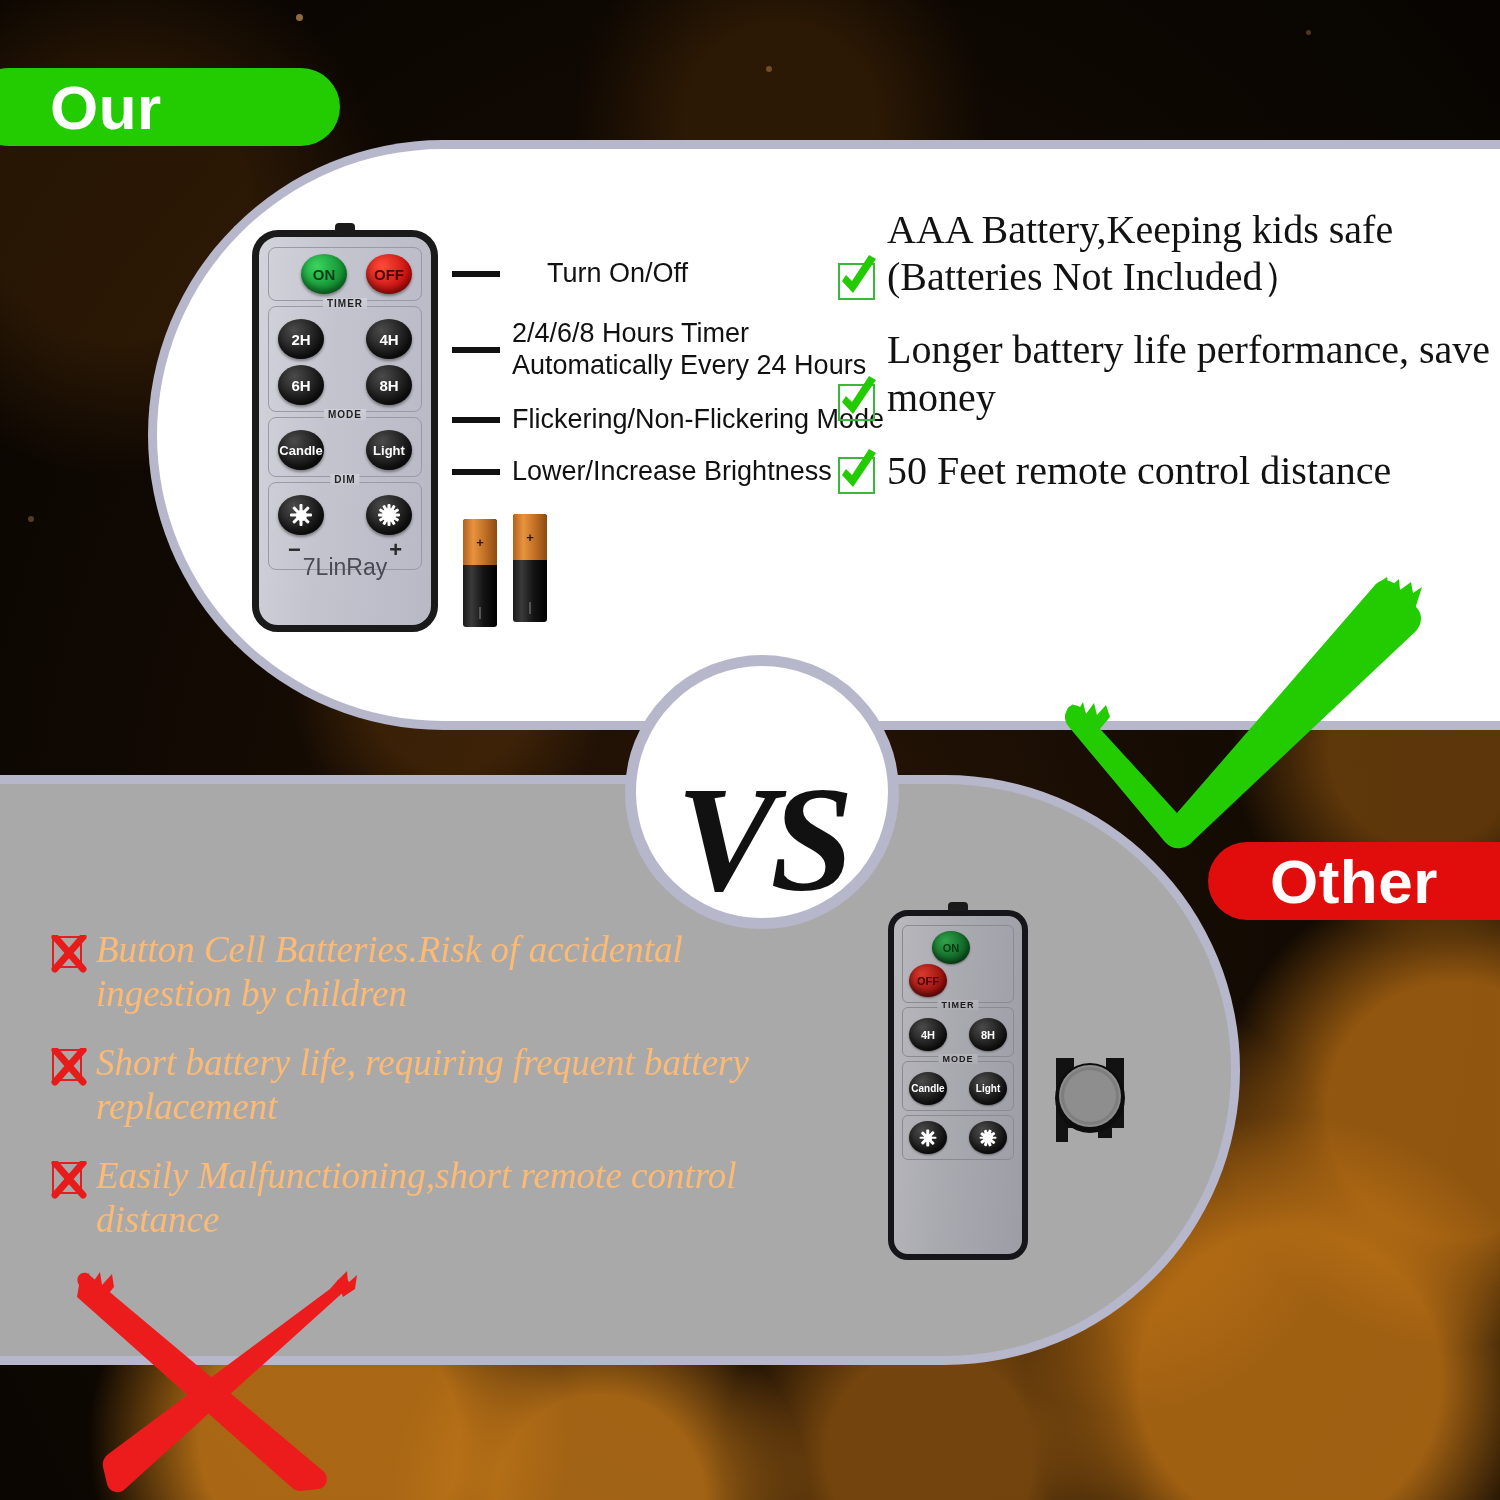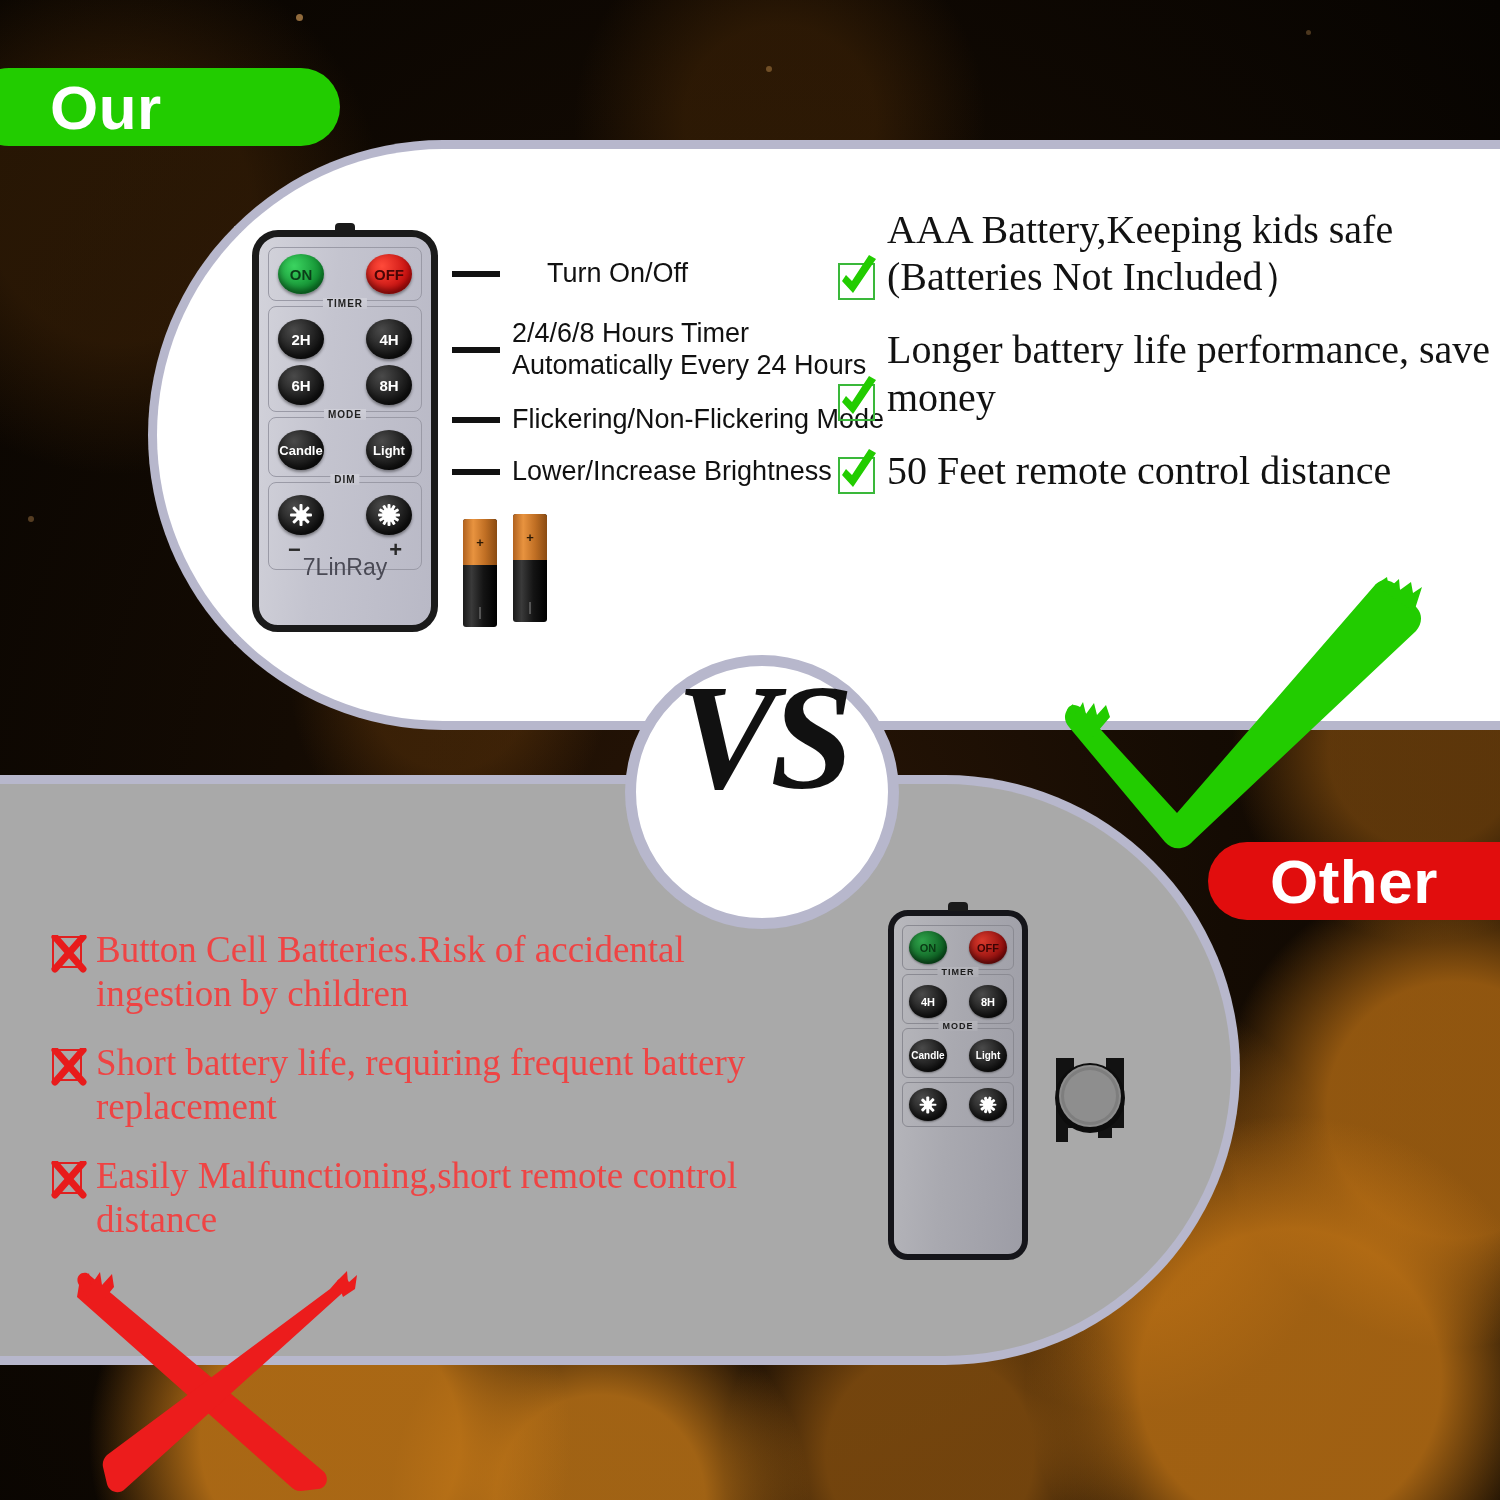--- a/index.html
+++ b/index.html
@@ -41,21 +41,21 @@
   .badge{position:absolute;display:flex;align-items:center;
     font-weight:bold;color:#fff;letter-spacing:.5px;}
   .badge-our{left:-30px;top:68px;width:290px;height:78px;
     background:#22cc00;border-radius:40px;padding-left:80px;font-size:62px;}
   .badge-other{left:1208px;top:842px;width:320px;height:78px;
     background:#e10d0d;border-radius:40px;padding-left:62px;font-size:62px;}
 
   
   .vs{position:absolute;left:625px;top:655px;width:252px;height:252px;
     border-radius:50%;background:#fff;border:11px solid #b7b7cc;
-    display:flex;align-items:flex-start;justify-content:center;z-index:40;}
+    display:flex;align-items:flex-end;justify-content:center;z-index:40;}
   .vs span{font-family:"Liberation Serif",serif;font-size:150px;
     font-weight:bold;font-style:italic;color:#111;letter-spacing:-6px;
     line-height:1;transform:translateY(-4px);}
 
   
   .remote{position:absolute;box-sizing:border-box;
     background:linear-gradient(95deg,#d3d3db 0%,#c4c4cf 40%,#b9b9c6 100%);
     border:7px solid #1a1a1a;border-radius:26px;}
   .remote-our{left:252px;top:230px;width:186px;height:402px;padding:10px 9px;}
   .nub{position:absolute;left:50%;top:-14px;transform:translateX(-50%);
@@ -63,21 +63,21 @@
   .grp{position:relative;box-sizing:border-box;border:1px solid #9a9aa6;
     border-radius:8px;margin-bottom:5px;display:flex;flex-wrap:wrap;
     justify-content:space-between;align-items:center;padding:6px 9px;}
   .grp-label{position:absolute;left:50%;top:-9px;transform:translateX(-50%);
     background:linear-gradient(#cfcfd8,#c6c6d0);padding:0 4px;font-size:10px;
     font-weight:bold;color:#222;letter-spacing:1px;}
   .btn{width:46px;height:40px;border-radius:50%;display:flex;
     align-items:center;justify-content:center;color:#fff;
     font-size:15px;font-weight:bold;
     box-shadow:inset 0 -4px 7px rgba(0,0,0,.45), 0 2px 3px rgba(0,0,0,.4);}
-  .btn-on{background:radial-gradient(circle at 35% 30%,#3bd460,#0f8a2e 70%);color:#0b3d18;}
+  .btn-on{background:radial-gradient(circle at 35% 30%,#3bd460,#0f8a2e 70%);color:#0b3d18;margin-left:23px;}
   .btn-off{background:radial-gradient(circle at 35% 30%,#ff4a3a,#c40d0d 70%);color:#4a0505;}
   .btn-dark{background:radial-gradient(circle at 35% 28%,#4a4a4a,#101010 72%);}
   .btn-sm{font-size:13px;}
   .pm{width:100%;display:flex;justify-content:space-between;
     font-size:22px;font-weight:bold;color:#2a2a2a;padding:0 10px;
     box-sizing:border-box;margin-top:2px;}
   .brand{position:absolute;left:0;right:0;bottom:44px;text-align:center;
     font-size:23px;color:#4a4a55;font-weight:500;}
 
   
@@ -116,22 +116,22 @@
   .chk svg{position:absolute;left:-4px;top:-10px;}
   .ftext{font-family:"Liberation Serif",serif;font-size:40px;color:#121212;
     line-height:1.18;}
 
   
   .clist{position:absolute;left:52px;top:928px;width:760px;}
   .crow{display:flex;align-items:flex-start;margin-bottom:24px;}
   .xb{flex:none;width:30px;height:32px;margin:8px 14px 0 0;position:relative;
     border:2px solid #e02020;box-sizing:border-box;}
   .xb svg{position:absolute;left:-3px;top:-3px;}
-  .ctxt{font-family:"Liberation Serif",serif;font-size:37px;color:#ef4444;
-    line-height:1.2;}
+  .ctxt{font-family:"Liberation Serif",serif;font-size:37px;color:#fdba74;
+    line-height:1.2;font-style:italic;}
 
   
   .brush{position:absolute;z-index:30;}
   .brush-check{left:1055px;top:575px;width:370px;height:280px;}
   .brush-x{left:55px;top:1245px;width:310px;height:260px;}
 
   
   .remote-other{left:888px;top:910px;width:140px;height:350px;padding:9px 8px;
     background:linear-gradient(95deg,#b8b8bd 0%,#a9a9b0 45%,#9d9da6 100%);
     border:6px solid #15151a;border-radius:20px;}

